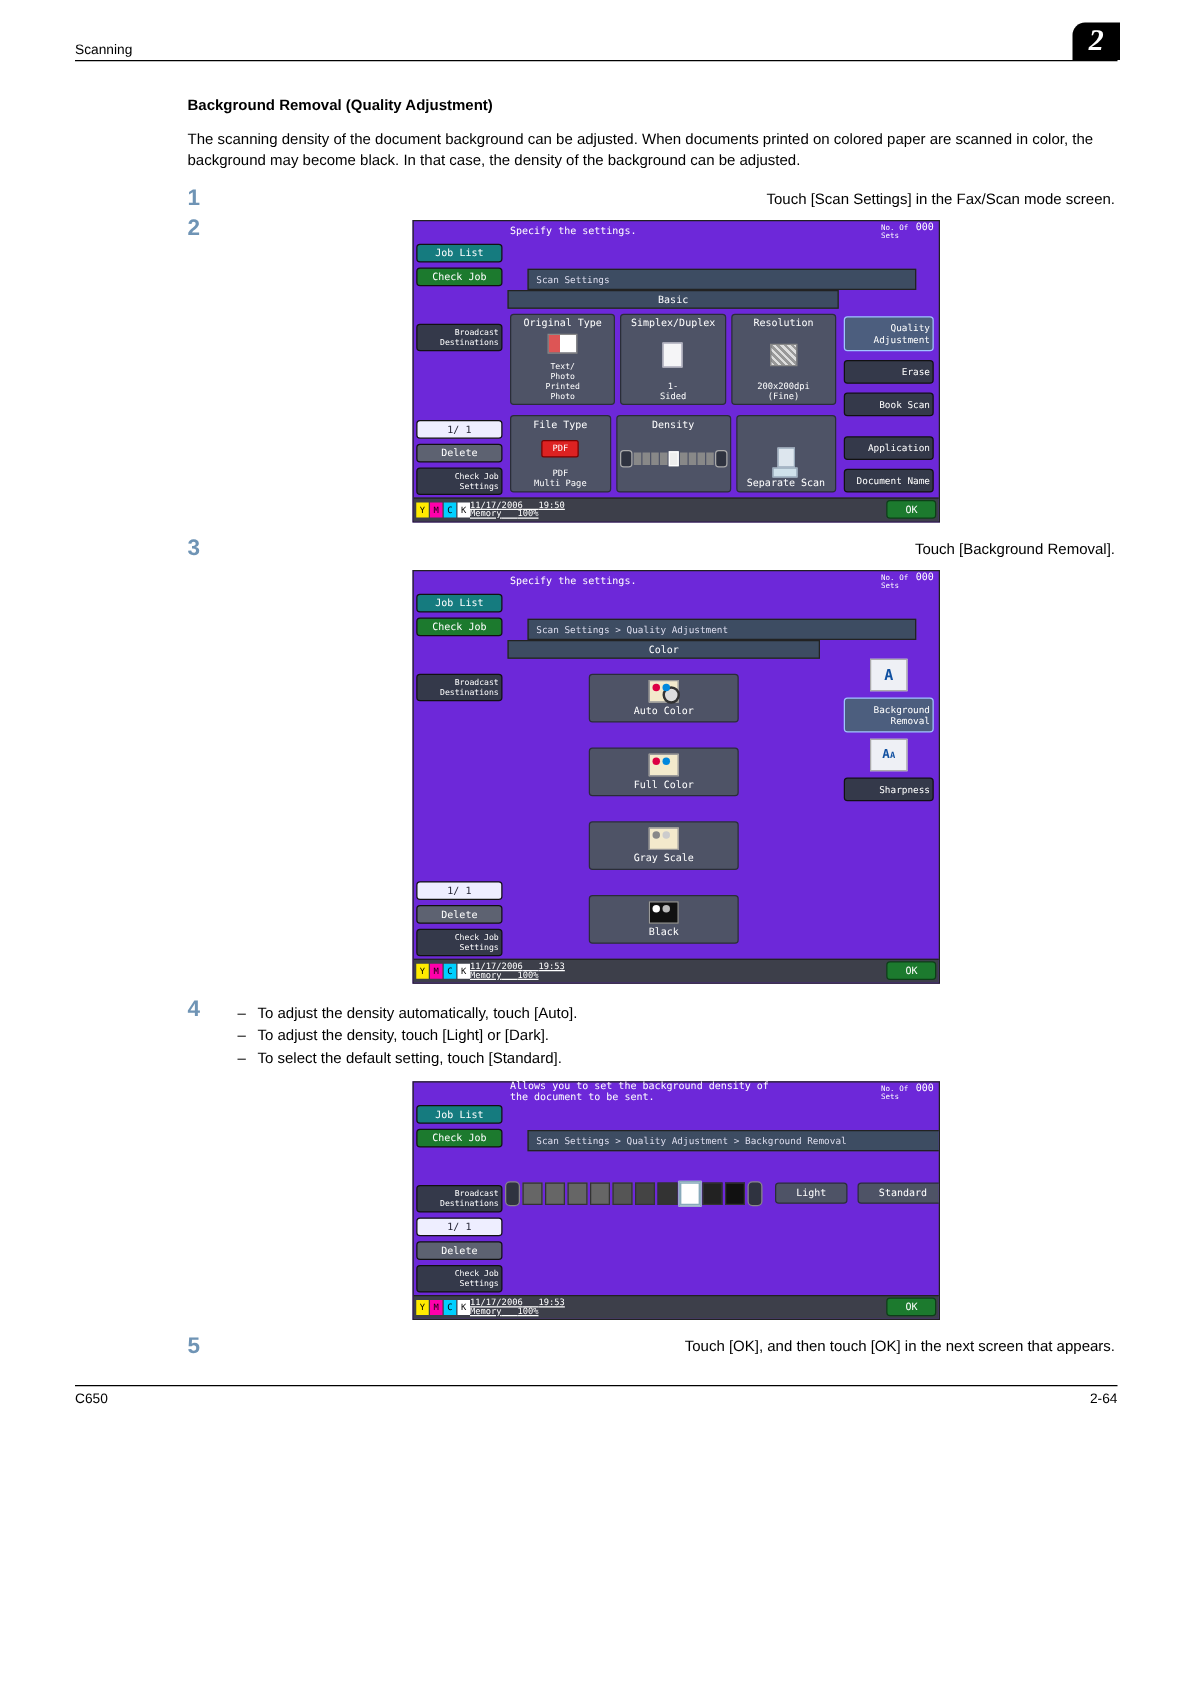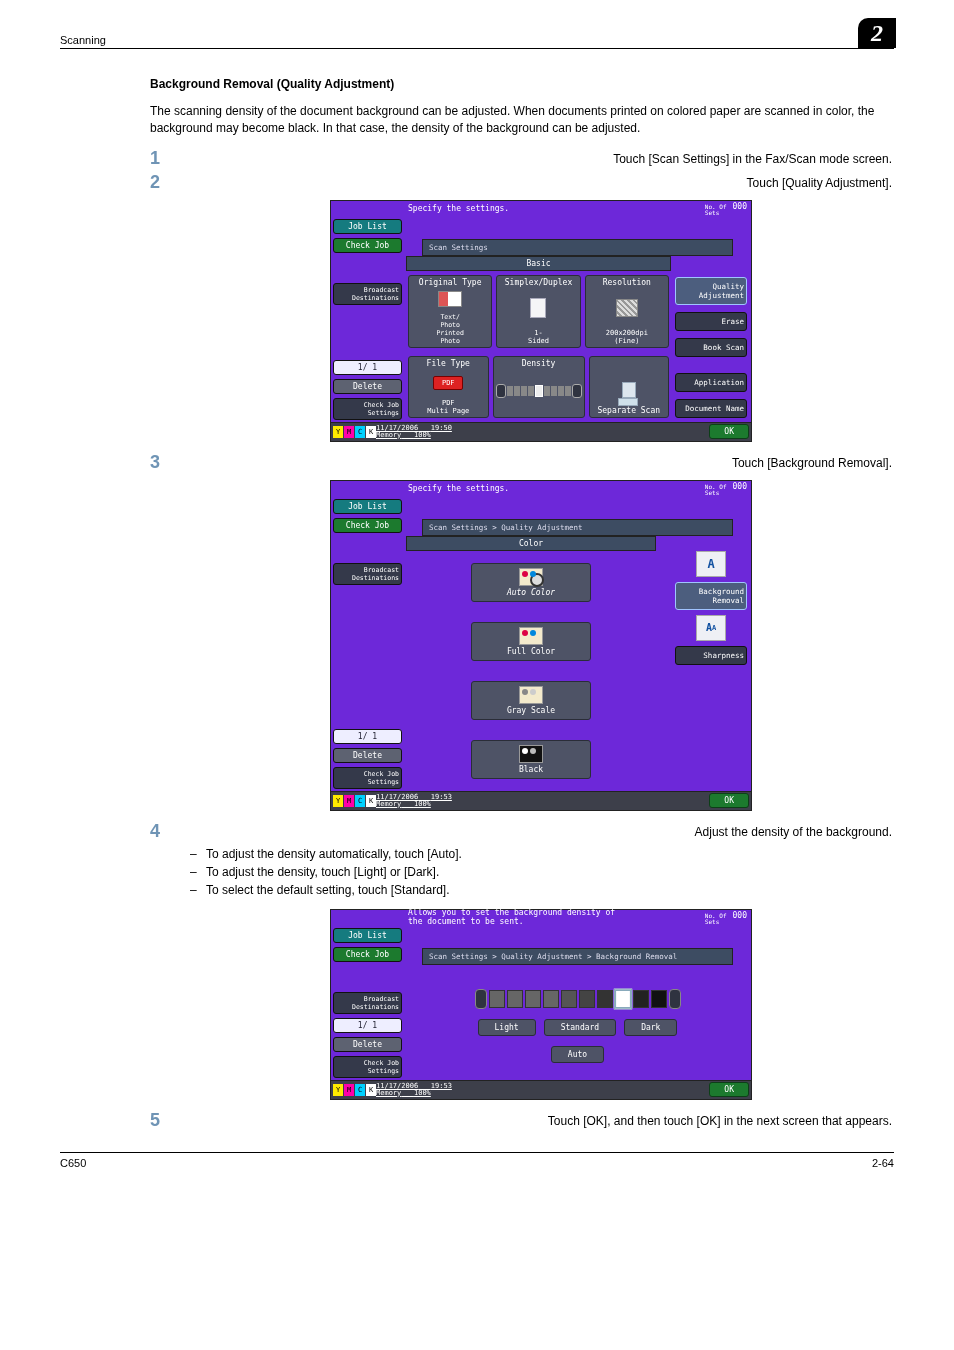--- a/index.html
+++ b/index.html
@@ -131,21 +131,21 @@
     border-radius: 3px;
     text-align: center;
     color: #fff;
     padding: 2px 2px;
     margin: 2px;
   }
   .btn-teal { background:#157b7f; }
   .btn-green { background:#1c7a2e; }
   .btn-dark { background:#34394a;text-align:right; }
   .btn-gray { background:#5d6271; }
-  .btn-selected { background:#5b6880; border-color:#9ec9ff;font-style:italic; }
+  .btn-selected { background:#5b6880; border-color:#9ec9ff; }
   .ss-header {
     display:flex;
     justify-content: space-between;
     align-items: center;
     padding: 0 4px;
     height: 16px;
     color:#fff;
   }
   .tab-bar {
     background:#3d4c62;
@@ -252,21 +252,21 @@
   }
   .color-grid {
     display:flex;
     flex-wrap:wrap;
     gap:20px 40px;
     padding: 12px 24px;
     justify-content:center;
   }
   .bg-density {
     display:flex;
-    flex-direction:column;
+    flex-direction:row;
     align-items:center;
     gap:10px;
     padding: 24px 0 14px 0;
   }
   .bg-density-bar {
     display:flex;
     gap:2px;
     align-items:center;
   }
   .bg-density-bar .cell {
@@ -367,21 +367,20 @@
 
     <ol class="steps">
 
       <li>
         <span class="stepnum">1</span>
         <span class="steptext">Touch [Scan Settings] in the Fax/Scan mode screen.</span>
       </li>
 
       <li>
         <span class="stepnum">2</span>
-        <span class="steptext">Touch [Quality Adjustment].</span>
 
         <div class="screenshot">
           <div class="ss-header">
             <span style="width:73px;"></span>
             <span style="flex:1;">Specify the settings.</span>
             <span style="display:flex;gap:6px;align-items:baseline;">
               <span style="font-size:6px;line-height:1;white-space:pre;">No. Of
 Sets</span>
               <span>000</span>
             </span>
@@ -571,21 +570,20 @@
               <span>100%</span>
             </div>
             <div class="filler"></div>
             <div class="ok-btn">OK</div>
           </div>
         </div>
       </li>
 
       <li>
         <span class="stepnum">4</span>
-        <span class="steptext">Adjust the density of the background.</span>
         <ul class="sublist">
           <li>To adjust the density automatically, touch [Auto].</li>
           <li>To adjust the density, touch [Light] or [Dark].</li>
           <li>To select the default setting, touch [Standard].</li>
         </ul>
 
         <div class="screenshot">
           <div class="ss-header">
             <span style="width:73px;"></span>
             <span style="flex:1;white-space:pre;line-height:1.1;">Allows you to set the background density of

